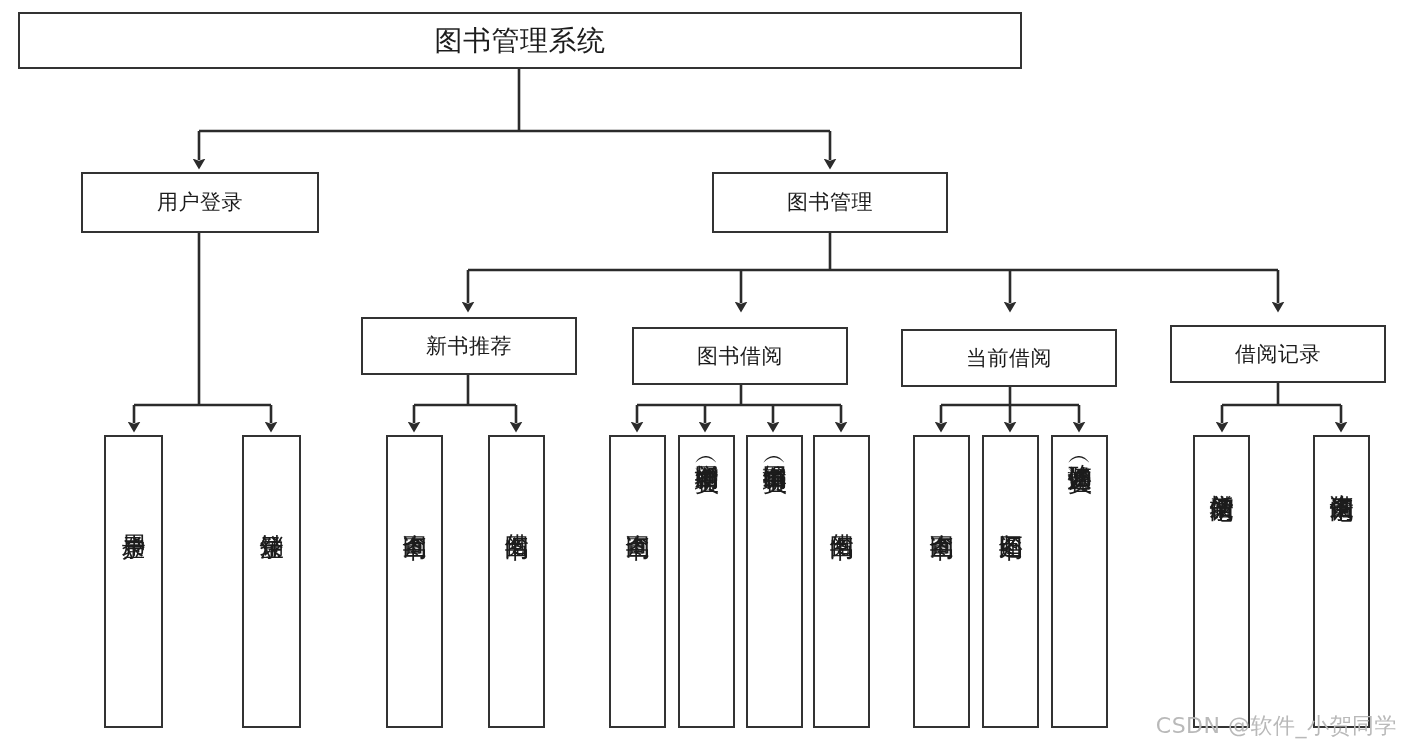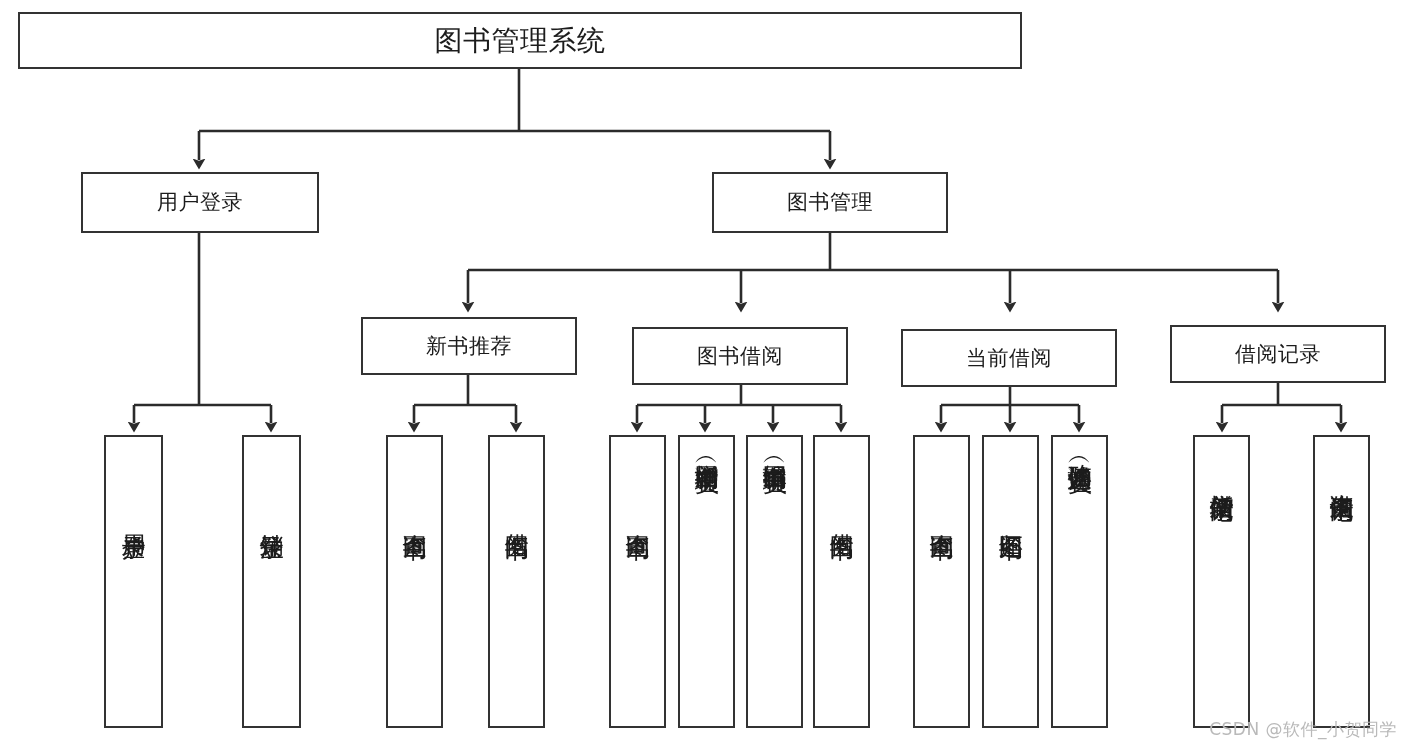--- a/index.html
+++ b/index.html
@@ -58,21 +58,21 @@
     text-orientation: upright;
     font-size: 24px;
     line-height: 1.02;
     letter-spacing: 1px;
     white-space: nowrap;
   }
   .watermark {
     position: absolute;
     right: 8px;
     bottom: 6px;
-    font-size: 17px;
+    font-size: 22px;
     color: #b9b9b9;
     letter-spacing: 0.5px;
     z-index: 5;
     white-space: nowrap;
   }
 </style>
 </head>
 <body>
 
 <div id="canvas">

